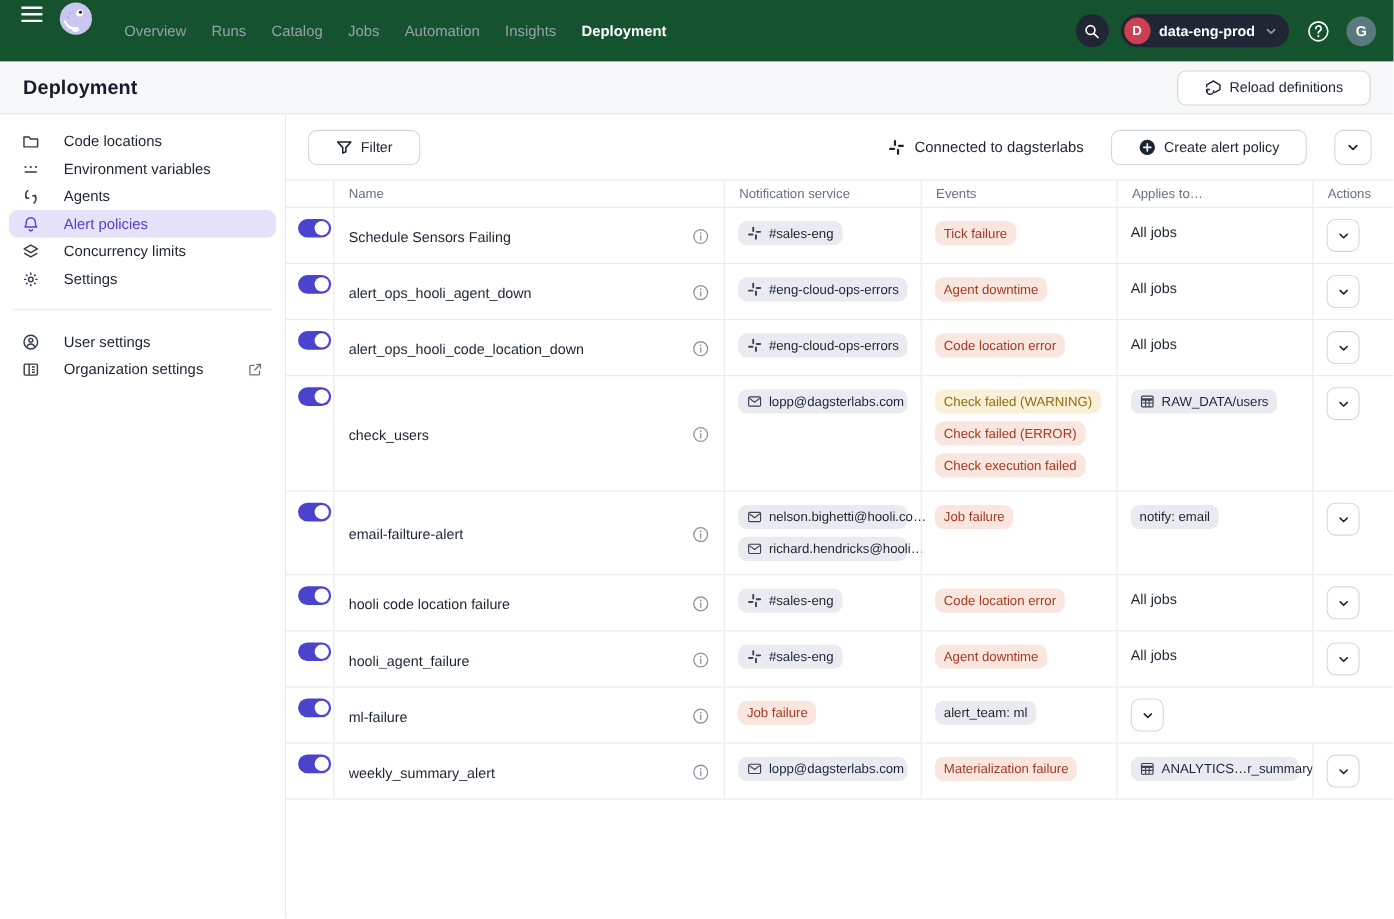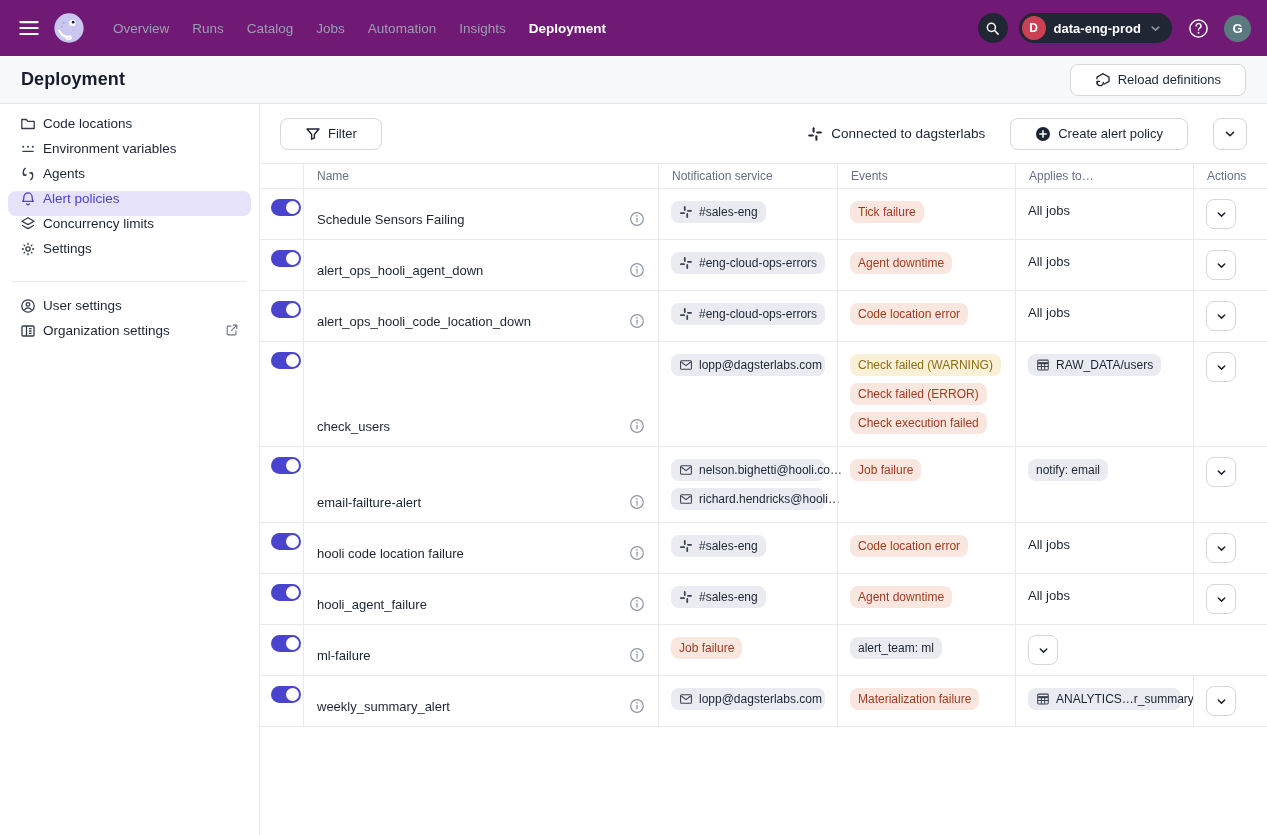--- a/index.html
+++ b/index.html
@@ -2,21 +2,21 @@
 <html><head>
 <meta charset="utf-8">
 <style>
   *{box-sizing:border-box;margin:0;padding:0}
   html,body{width:1267px;height:835px}
   body{font-family:"Liberation Sans",sans-serif;background:#fff;overflow:hidden;-webkit-font-smoothing:antialiased}
   .icn{display:inline-flex;flex-shrink:0}
   .icn svg{width:100%;height:100%;display:block}
 
   
-  .topnav{height:56px;background:#701a75;display:flex;align-items:center;padding:0 16px}
+  .topnav{height:56px;background:#14532d;display:flex;padding:0 16px}
   .hamburger{width:26px;height:26px;margin-right:10px;cursor:pointer;color:#fff}
   .logo{width:34px;height:34px;margin-right:18px}
   .nav-items{display:flex;align-items:center;gap:5px}
   .nav-item{padding:6px 9px;font-size:13.5px;color:#98a0b0;cursor:pointer;border-radius:6px;white-space:nowrap}
   .nav-item.active{color:#fff;font-weight:700}
   .topnav-right{margin-left:auto;display:flex;align-items:center;gap:11px}
   .search-btn{width:30px;height:30px;border-radius:50%;background:#212635;display:flex;align-items:center;justify-content:center;cursor:pointer}
   .search-btn .icn{width:15px;height:15px}
   .switcher{height:30px;display:flex;align-items:center;gap:8px;background:#212635;border-radius:16px;padding:3px 10px 3px 3px;color:#fff;font-size:13px;font-weight:600;cursor:pointer}
   .d-badge{width:24px;height:24px;border-radius:50%;background:#cd4053;display:flex;align-items:center;justify-content:center;font-size:12px;font-weight:700;color:#fff}
@@ -28,21 +28,21 @@
   
   .pageheader{height:48px;background:#f7f8fa;border-bottom:1px solid #e4e7ec;display:flex;align-items:center;padding:0 21px}
   .page-title{font-size:18px;font-weight:700;color:#161c2e;letter-spacing:.1px}
   .btn{height:32px;display:inline-flex;align-items:center;gap:7px;background:#fff;border:1px solid #d3d7de;border-radius:8px;padding:0 24px;font-size:13px;color:#1b2433;font-family:inherit;cursor:pointer;white-space:nowrap}
   .btn .icn{width:16px;height:16px;color:#1b2433}
   .reload-btn{margin-left:auto}
 
   
   .layout{display:flex;height:731px}
   .sidebar{width:260px;border-right:1px solid #e7e9ee;padding:12px 8px;flex-shrink:0}
-  .side-item{display:flex;gap:7px;padding:0 12px;height:25px;border-radius:8px;font-size:13.5px;color:#1b2433;cursor:pointer}
+  .side-item{display:flex;align-items:center;gap:22px;padding:0 12px;height:25px;border-radius:8px;font-size:13.5px;color:#1b2433;cursor:pointer}
   .side-item .icn{width:16px;height:16px;color:#333c4d}
   .side-item.active{background:#e5e2f9;color:#4c43cf}
   .side-item.active .icn{color:#4c43cf}
   .side-item .ext{margin-left:auto;width:14px;height:14px;color:#6a7482}
   .side-divider{height:1px;background:#e7e9ee;margin:15px 4px 16px}
   .main{flex:1;display:flex;flex-direction:column;min-width:0}
 
   
   .toolbar{height:59px;display:flex;align-items:center;padding:0 20px}
   .toolbar-right{margin-left:auto;display:flex;align-items:center;gap:25px}
@@ -52,21 +52,21 @@
   .caret-btn .icn{width:14px;height:14px}
 
   
   .table{border-top:1px solid #e7e9ee}
   .thead,.trow{display:grid;grid-template-columns:43px 355px 179px 178px 178px 1fr;border-bottom:1px solid #e7e9ee}
   .thead{height:25px}
   .th{font-size:12px;color:#657086;display:flex;align-items:center;padding:0 13px;border-left:1px solid #e7e9ee;white-space:nowrap}
   .th:first-child{border-left:none}
   .cell{padding:12px;border-left:1px solid #e7e9ee;min-height:50px}
   .toggle-cell{border-left:none;padding:10px 0 0 11px}
-  .name-cell{display:flex;justify-content:space-between;align-items:flex-end;padding:14px 13px 12px;font-size:13px;color:#1b2433;gap:8px}
+  .name-cell{display:flex;justify-content:space-between;align-items:center;padding:14px 13px 12px;font-size:13px;color:#1b2433;gap:8px}
   .name-text{overflow:hidden;text-overflow:ellipsis;white-space:nowrap}
   .info{width:16px;height:16px;color:#8d95a3;cursor:pointer;margin-top:0}
   .pill-col{display:flex;flex-direction:column;gap:7px;align-items:flex-start}
   .pill{height:22px;display:inline-flex;align-items:center;gap:6px;border-radius:8px;padding:0 8px;font-size:12px;background:#e9ebf1;color:#1b2433;white-space:nowrap;max-width:100%}
   .pill .icn{width:14px;height:14px;color:#39424f}
   .pill.red{background:#f9e6df;color:#a33b22}
   .pill.yellow{background:#faf0d8;color:#8e6d12}
   .applies-text{font-size:13px;color:#1b2433;padding-top:2px;display:block}
   .action-btn{width:30px;height:30px;border:1px solid #d3d7de;border-radius:8px;background:#fff;display:flex;align-items:center;justify-content:center;color:#1b2433;cursor:pointer}
   .action-btn .icn{width:13px;height:13px}

